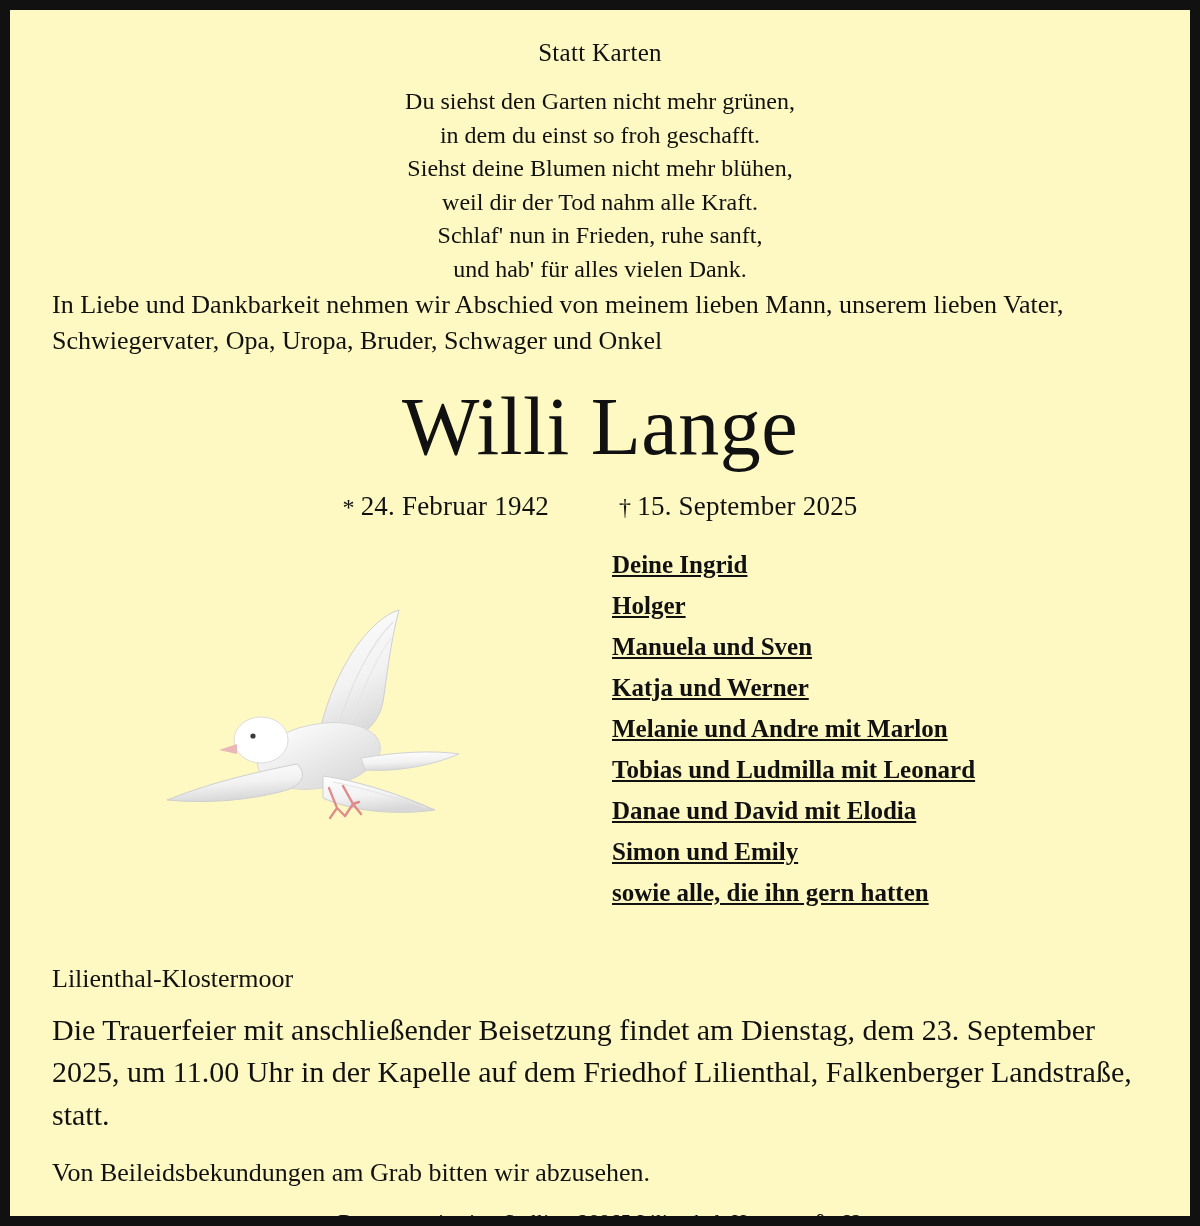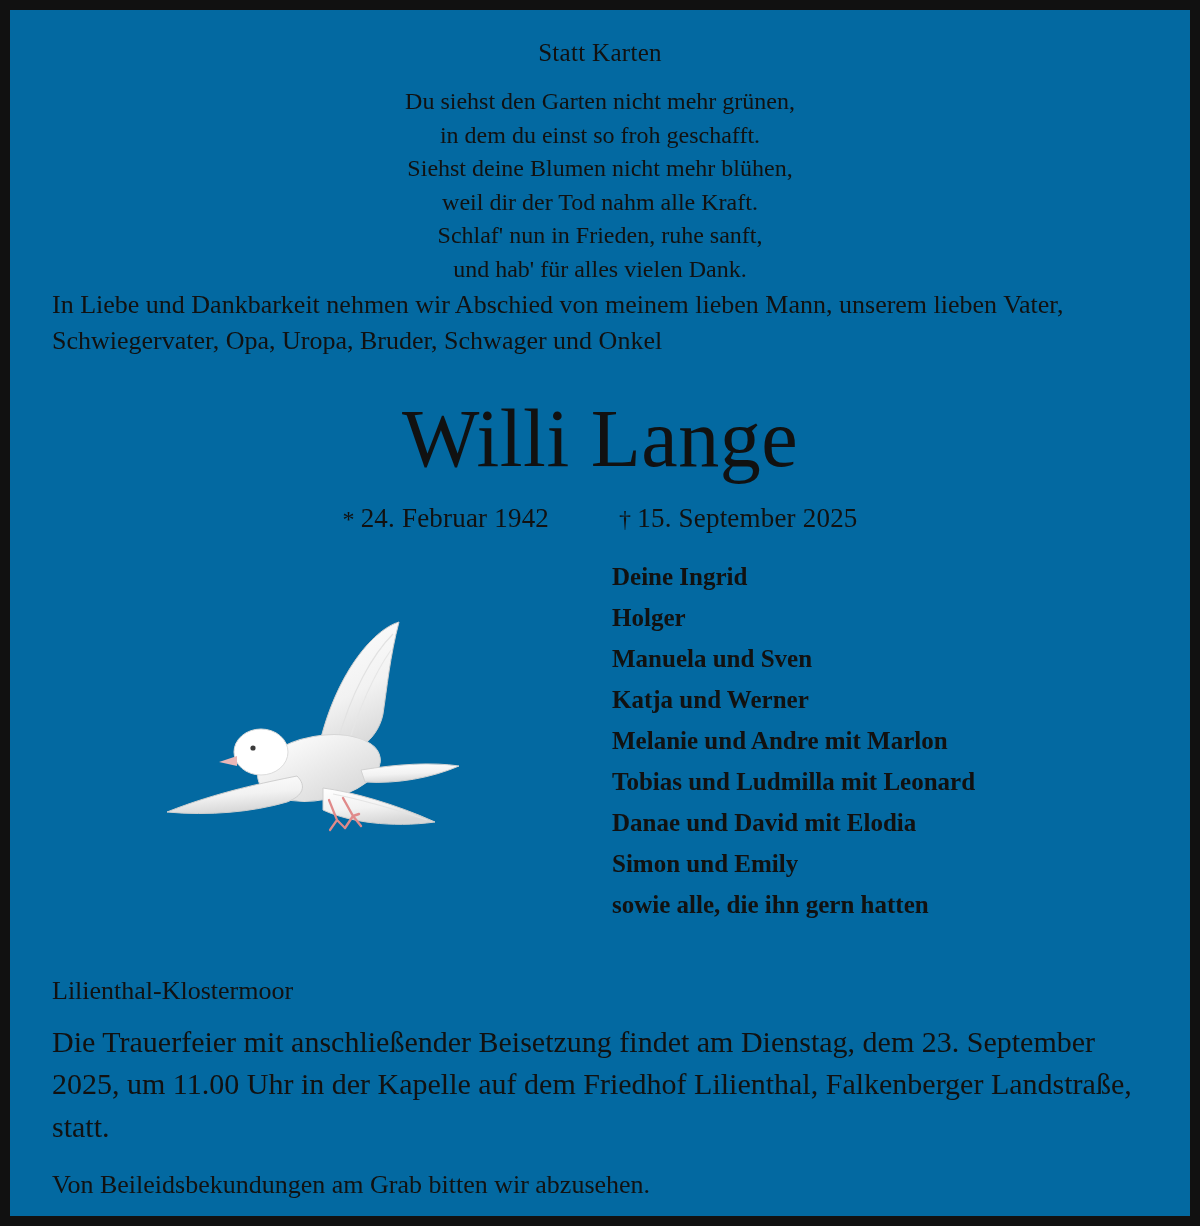--- a/index.html
+++ b/index.html
@@ -18,21 +18,21 @@
     box-sizing: border-box;
     background: #111111;
     padding: 10px;
     overflow: hidden;
   }
   .card {
     position: relative;
     width: 100%;
     height: 100%;
     box-sizing: border-box;
-    background: #0369a1;
+    background: #fef9c3;
     padding: 22px 42px 16px 42px;
     overflow: hidden;
   }
 
   .motto {
     text-align: center;
     font-size: 25px;
     line-height: 1.32;
     letter-spacing: 0.3px;
     margin-top: 4px;
@@ -48,21 +48,21 @@
   .intro {
     font-size: 26px;
     line-height: 1.40;
     text-align: left;
   }
 
   .name {
     text-align: center;
     font-size: 82px;
     line-height: 1.02;
-    margin-top: 38px;
+    margin-top: 26px;
     letter-spacing: 0.5px;
     font-weight: 400;
   }
 
   .dates {
     display: flex;
     justify-content: center;
     gap: 70px;
     font-size: 27px;
     margin-top: 22px;
@@ -75,20 +75,21 @@
     position: relative;
     margin-top: 22px;
     min-height: 400px;
   }
 
   .mourners {
     margin-left: 560px;
     font-weight: bold;
     font-size: 25px;
     line-height: 1.64;
+    text-decoration: underline;
   }
 
   
   .dove-wrap {
     position: absolute;
     left: 95px;
     top: 60px;
     width: 350px;
     height: 280px;
   }

